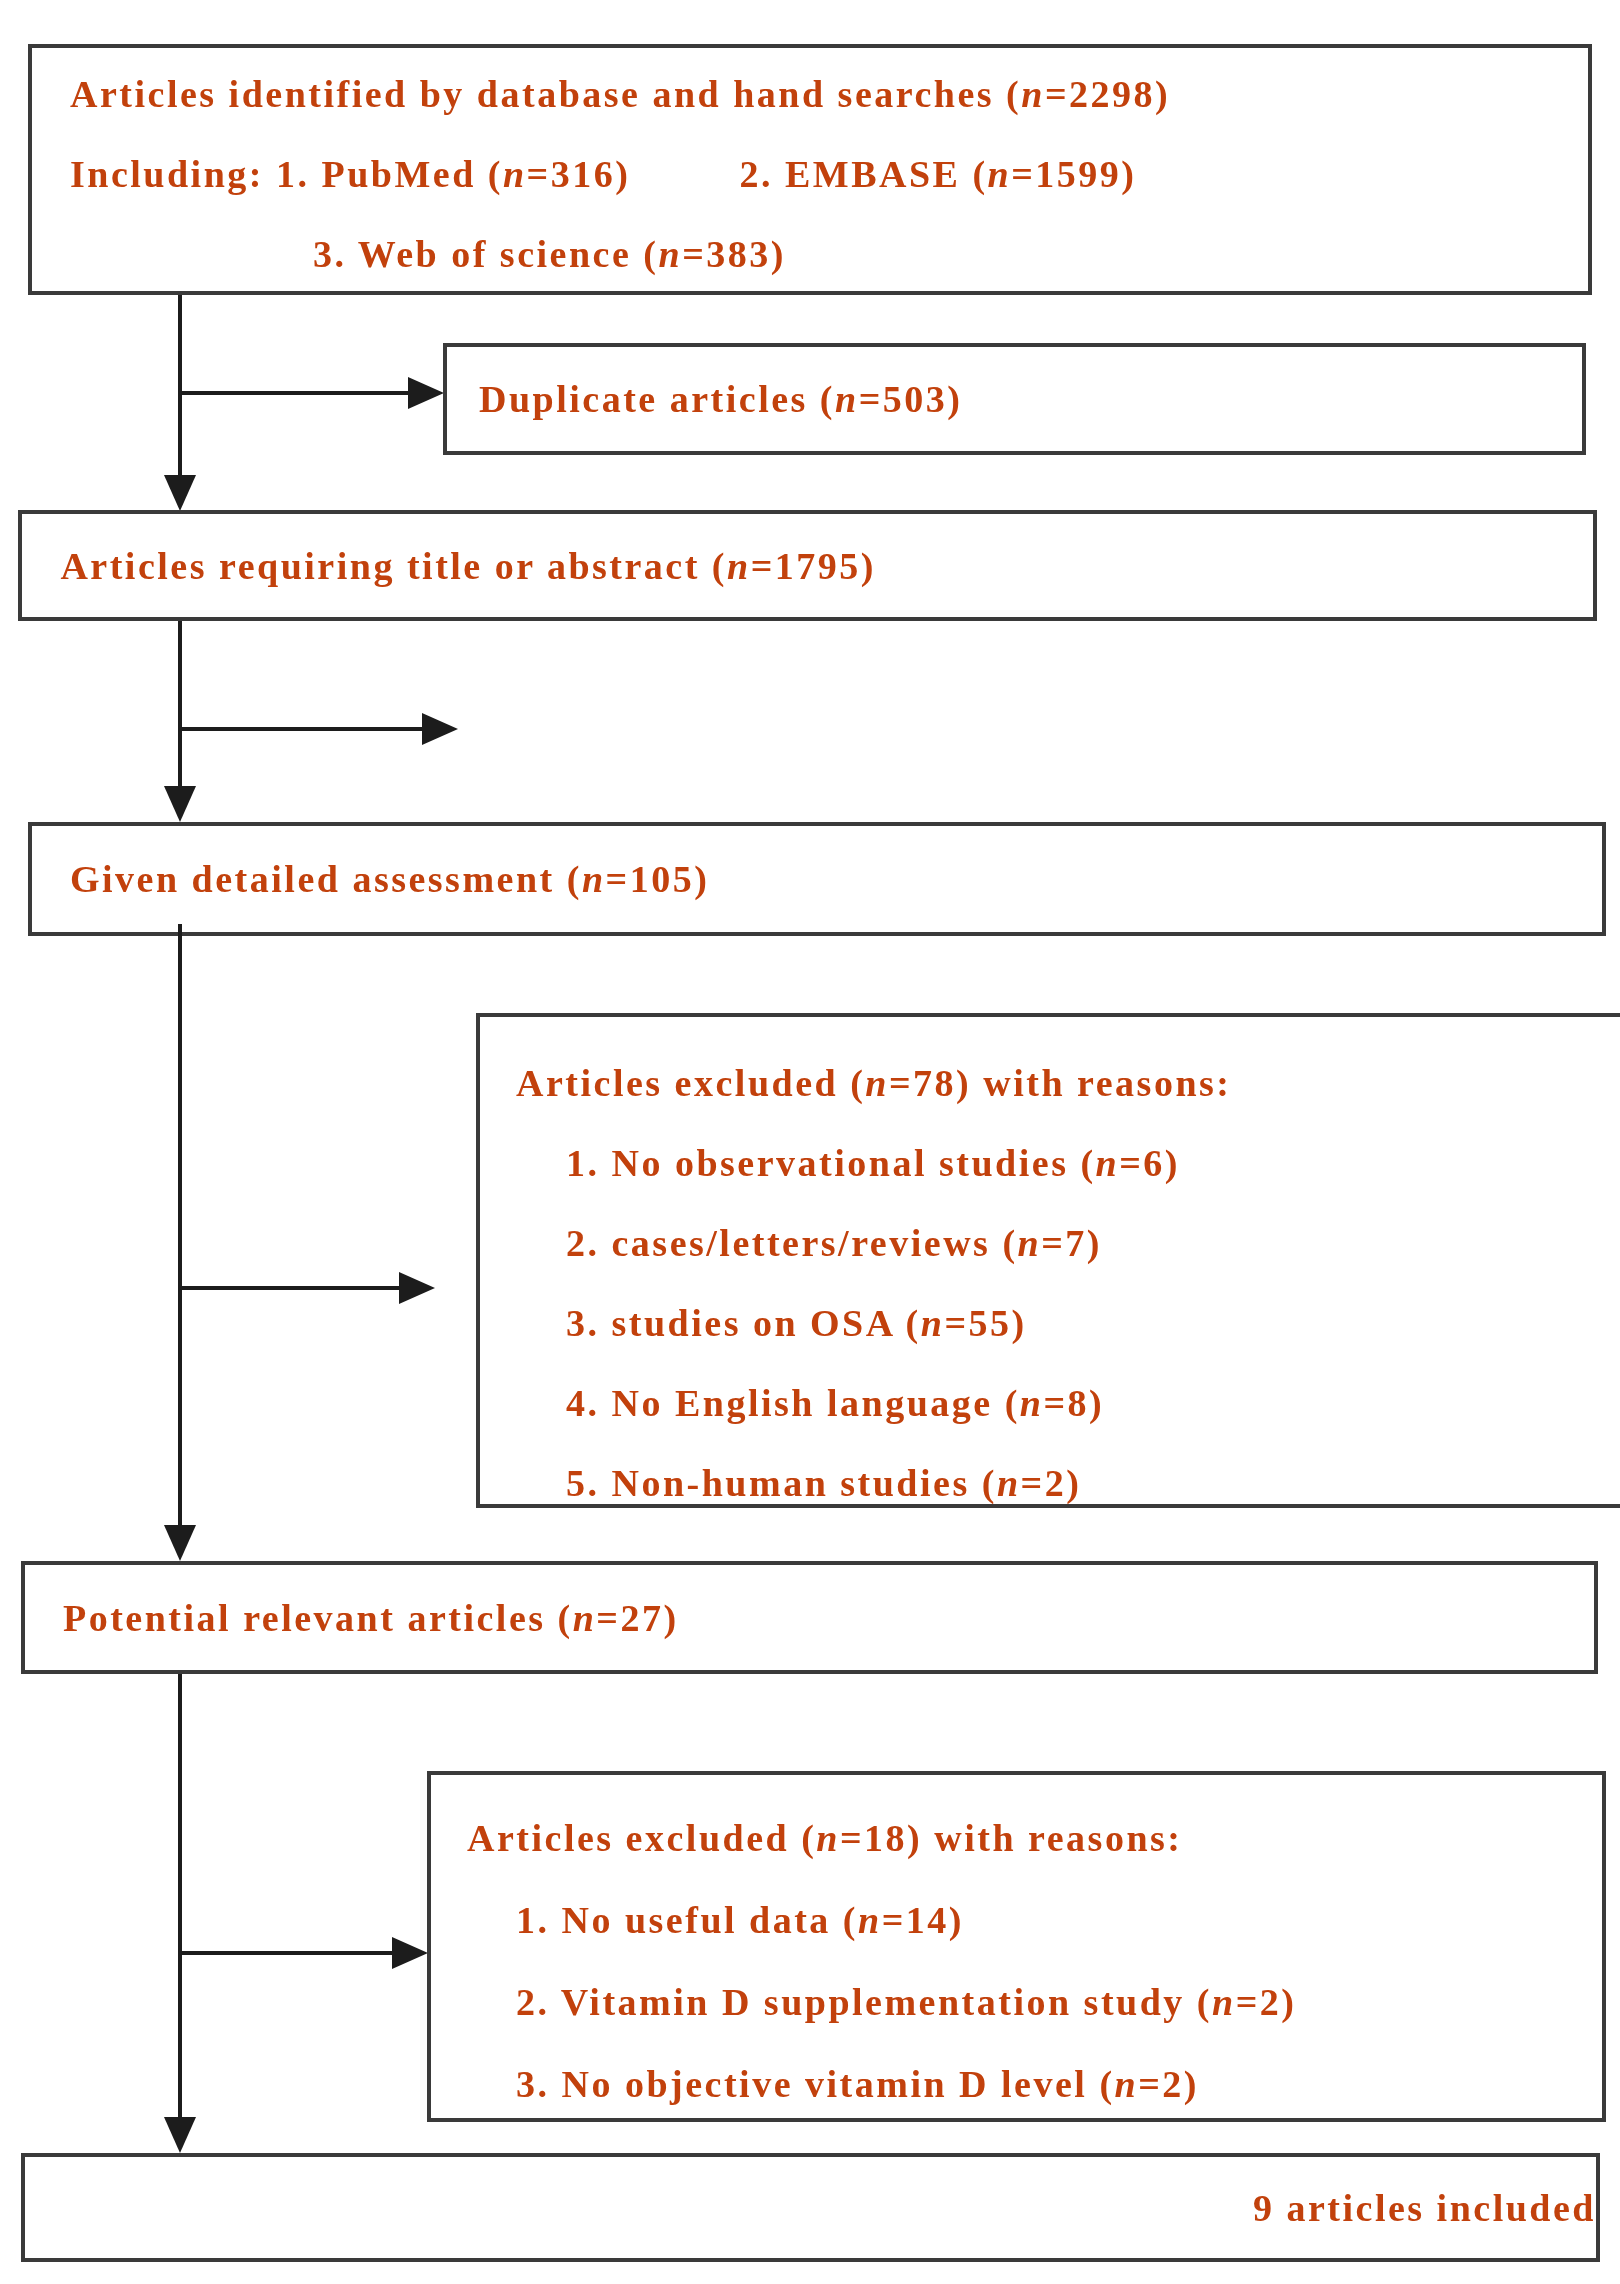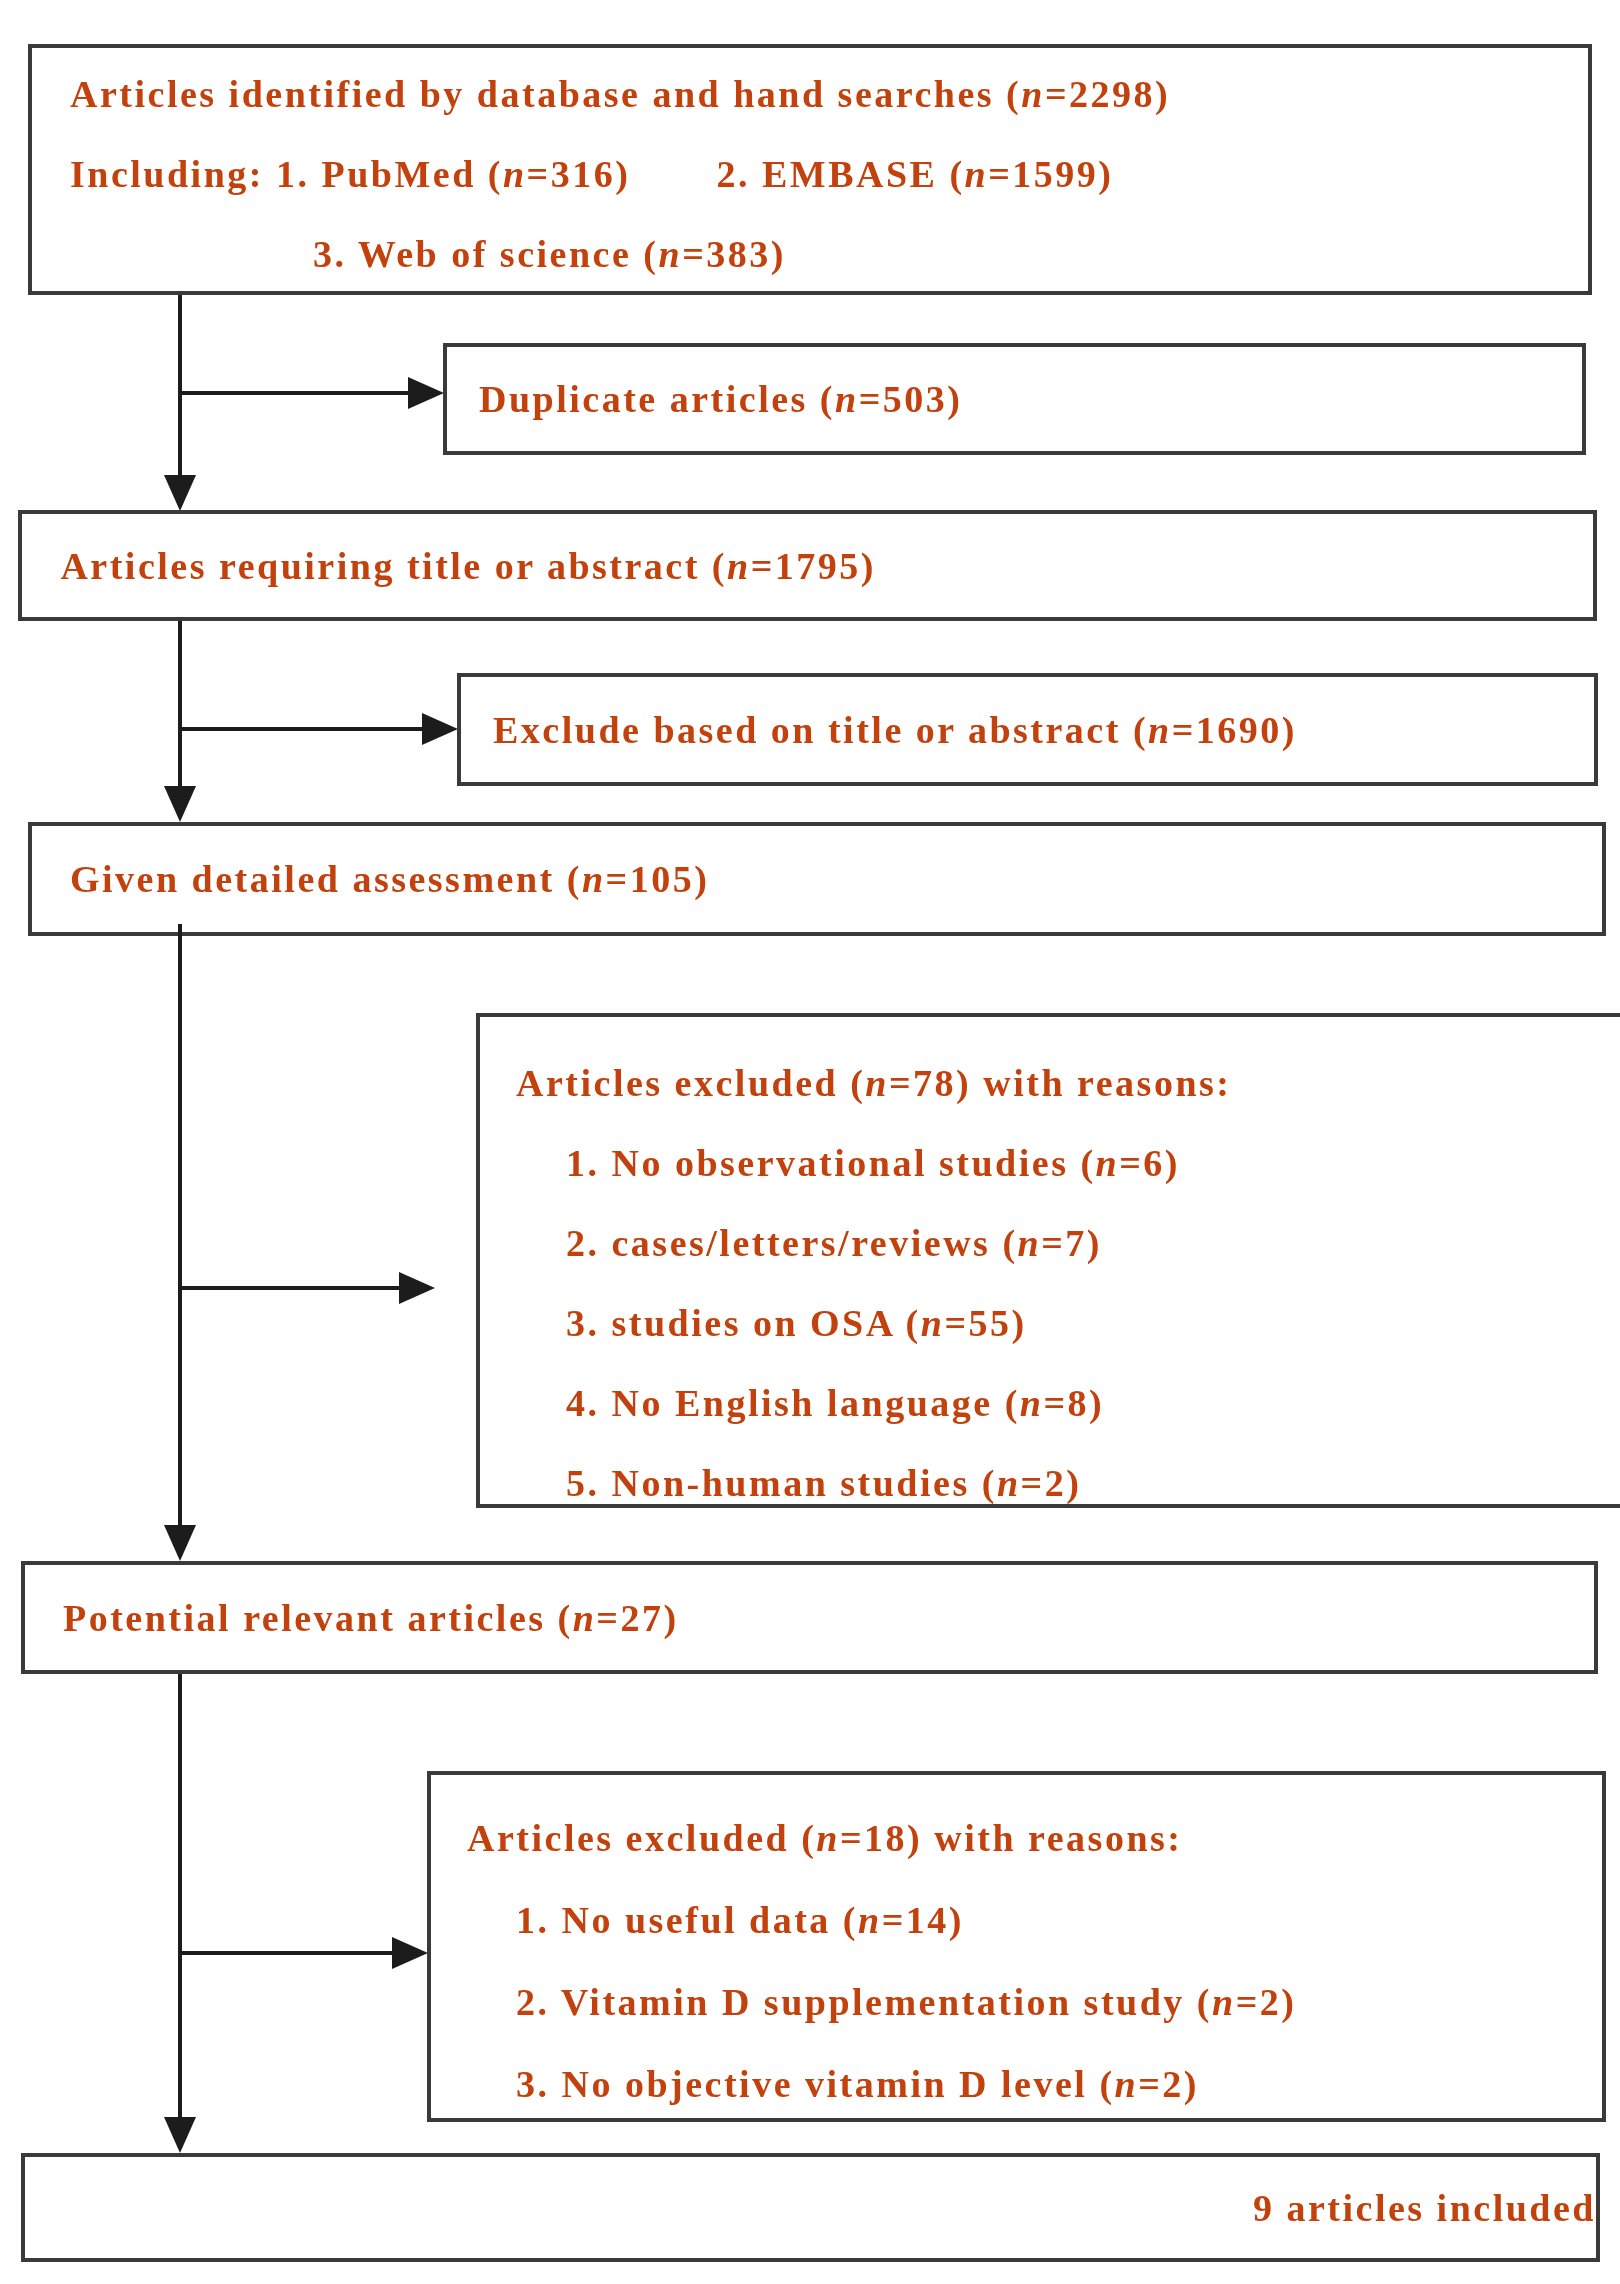--- a/index.html
+++ b/index.html
@@ -46,21 +46,21 @@
     border-left: 36px solid #1c1c1c;
   }
 </style>
 </head>
 <body>
 
 <div class="canvas">
 
   <div class="box" style="left:28px; top:44px; width:1564px; height:251px; padding:6.1px 12.3px 0 38px;">
     <div class="line">Articles identified by database and hand searches (<span class="nvar">n</span>=2298)</div>
-    <div class="line" style="gap:86px;">
+    <div class="line" style="gap:109px;">
       <span>Including: 1. PubMed (<span class="nvar">n</span>=316)</span>
       <span>2. EMBASE (<span class="nvar">n</span>=1599)</span>
     </div>
     <div class="line" style="margin-left:243px;">3. Web of science (<span class="nvar">n</span>=383)</div>
   </div>
 
   <div class="vline" style="left:178px; top:295px; height:184px;"></div>
   <div class="head-down" style="left:164px; top:475px;"></div>
   <div class="hline" style="left:180px; top:391px; width:230px;"></div>
   <div class="head-right" style="left:408px; top:377px;"></div>
@@ -71,23 +71,20 @@
 
   <div class="box single" style="left:18.4px; top:510px; width:1579px; height:111px; padding-left:38px;">
     <span>Articles requiring title or abstract (<span class="nvar">n</span>=1795)</span>
   </div>
 
   <div class="vline" style="left:178px; top:621px; height:167px;"></div>
   <div class="head-down" style="left:164px; top:786px;"></div>
   <div class="hline" style="left:180px; top:727px; width:242px;"></div>
   <div class="head-right" style="left:422px; top:713px;"></div>
 
-  <div class="box single" style="left:457px; top:673px; width:1141px; height:113px; padding-left:32px;">
-    <span>Exclude based on title or abstract (<span class="nvar">n</span>=1690)</span>
-  </div>
 
   <div class="box single" style="left:28px; top:822px; width:1578px; height:114px; padding-left:38px;">
     <span>Given detailed assessment (<span class="nvar">n</span>=105)</span>
   </div>
 
   <div class="vline" style="left:178px; top:924px; height:603px;"></div>
   <div class="head-down" style="left:164px; top:1525px;"></div>
   <div class="hline" style="left:180px; top:1286px; width:219px;"></div>
   <div class="head-right" style="left:399px; top:1272px;"></div>
 

